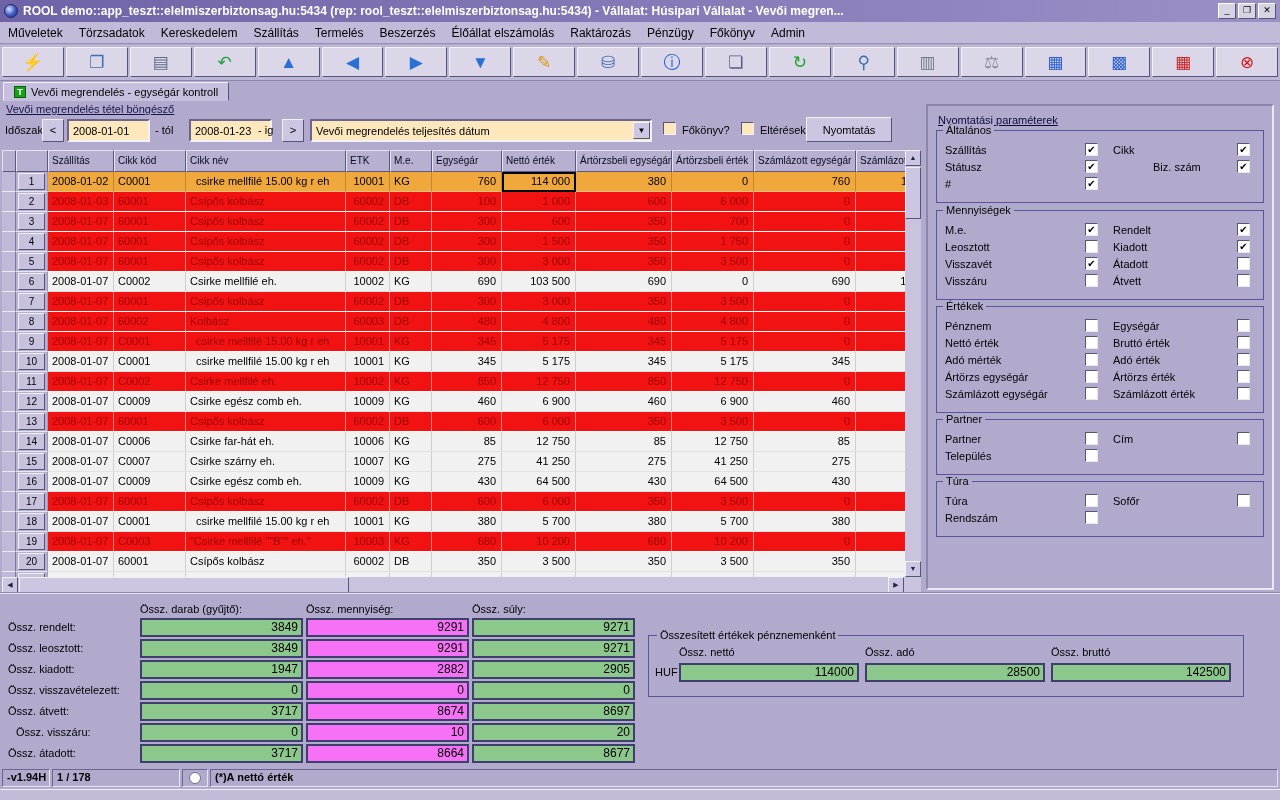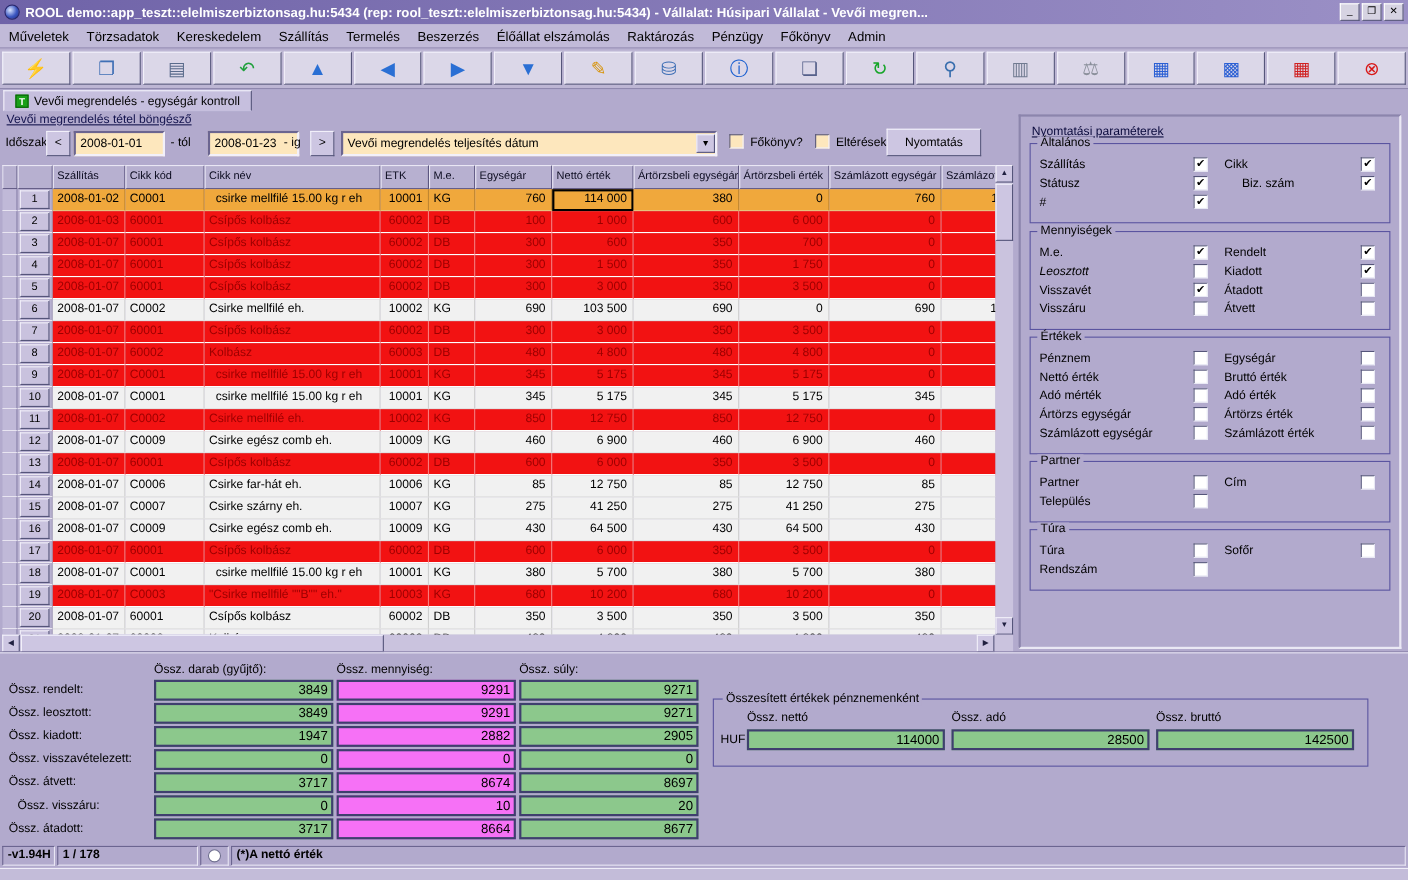--- a/index.html
+++ b/index.html
@@ -599,40 +599,40 @@
           </div>
           <div class="prow" style="top: 12px;">
             <div class="plabel" style="left: 176px;">Cikk</div>
             <div class="pcb" style="left: 300px;">✔</div>
           </div>
           <div class="prow" style="top: 29px;">
             <div class="plabel" style="left: 8px;">Státusz</div>
             <div class="pcb" style="left: 148px;">✔</div>
           </div>
           <div class="prow" style="top: 29px;">
-            <div class="plabel" style="left: 164px; padding-left: 28px;">Biz. szám</div>
+            <div class="plabel" style="left: 188px; padding-left: 28px;">Biz. szám</div>
             <div class="pcb" style="left: 300px;">✔</div>
           </div>
           <div class="prow" style="top: 46px;">
             <div class="plabel" style="left: 8px;">#</div>
             <div class="pcb" style="left: 148px;">✔</div>
           </div>
         </div>
         <div class="pgroup" style="top: 104px; height: 90px;">
           <div class="pgroup-label">Mennyiségek</div>
           <div class="prow" style="top: 12px;">
             <div class="plabel" style="left: 8px;">M.e.</div>
             <div class="pcb" style="left: 148px;">✔</div>
           </div>
           <div class="prow" style="top: 12px;">
             <div class="plabel" style="left: 176px;">Rendelt</div>
             <div class="pcb" style="left: 300px;">✔</div>
           </div>
           <div class="prow" style="top: 29px;">
-            <div class="plabel" style="left: 8px; font-style: italic;">Leosztott</div>
+            <div class="plabel" style="left: 8px;">Leosztott</div>
             <div class="pcb" style="left: 148px;"></div>
           </div>
           <div class="prow" style="top: 29px;">
             <div class="plabel" style="left: 176px;">Kiadott</div>
             <div class="pcb" style="left: 300px;">✔</div>
           </div>
           <div class="prow" style="top: 46px;">
             <div class="plabel" style="left: 8px;">Visszavét</div>
             <div class="pcb" style="left: 148px;">✔</div>
           </div>

